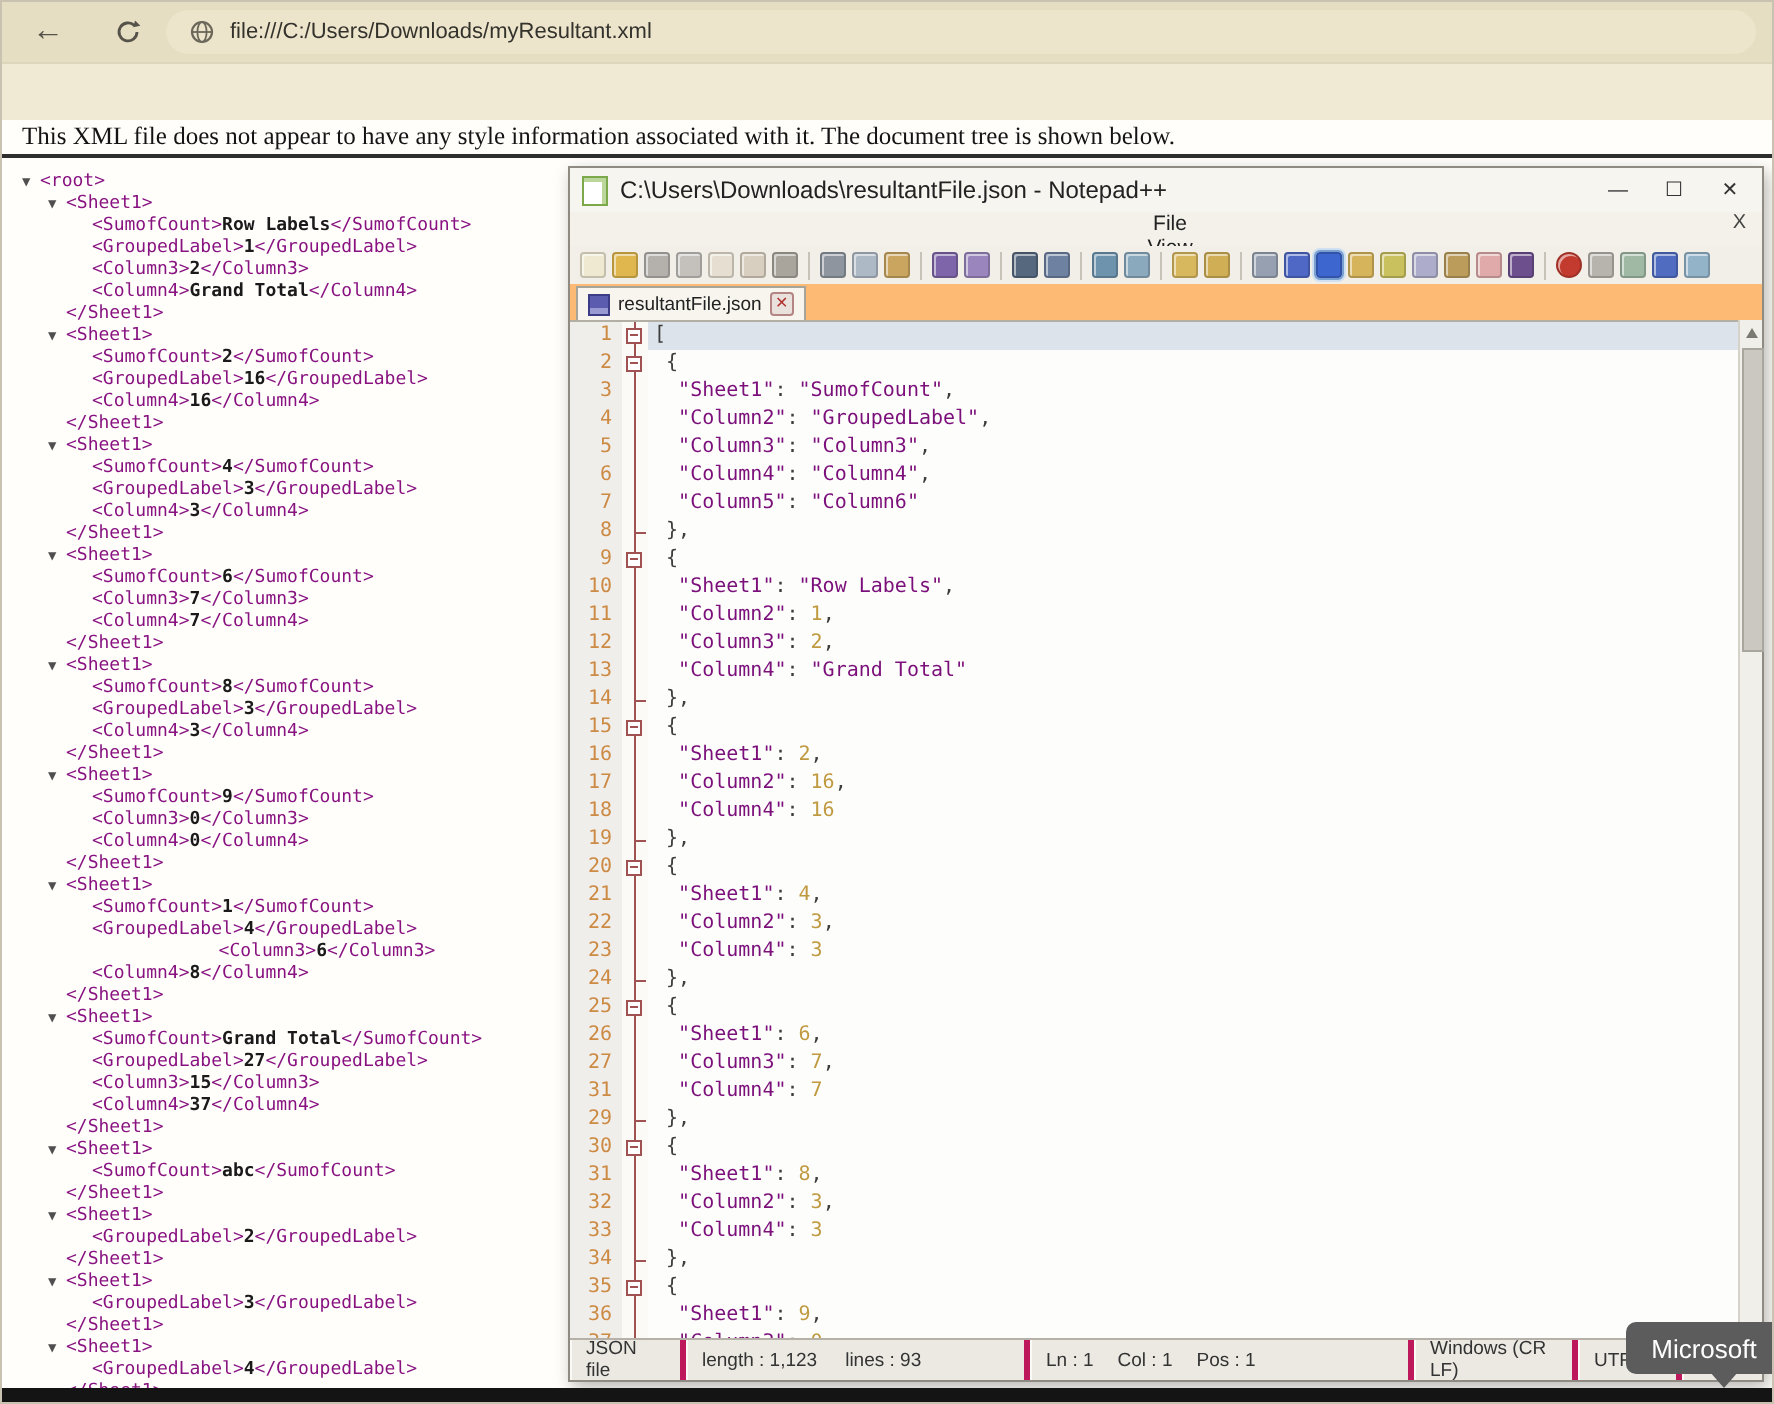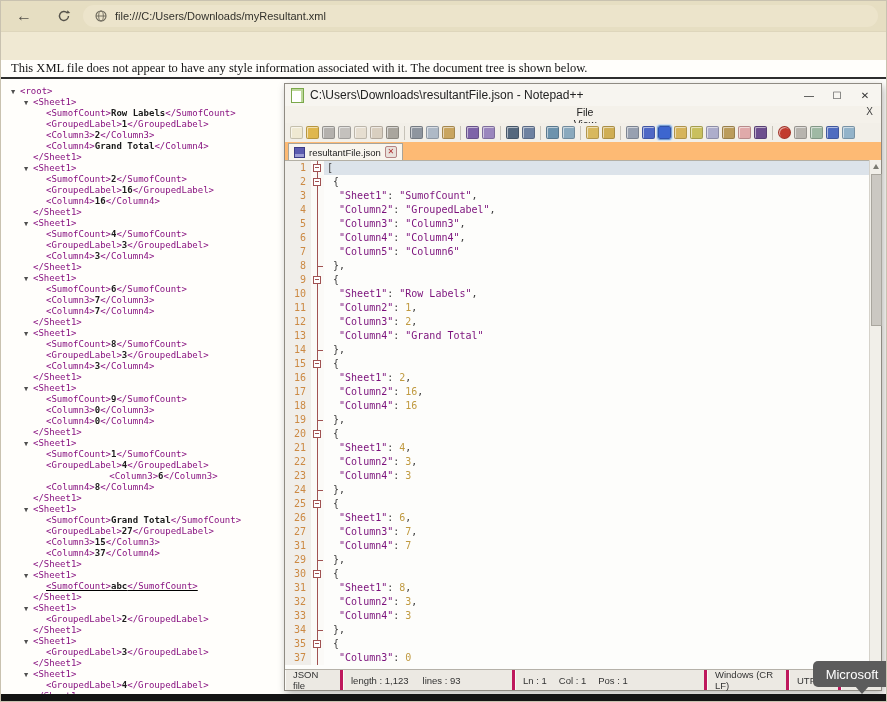--- a/index.html
+++ b/index.html
@@ -153,21 +153,21 @@
       <div class="xrow" style="padding-left: 26px; text-align: center;"><span class="xsp"></span><span class="xtag">&lt;Column3&gt;</span><span class="xtext">6</span><span class="xtag">&lt;/Column3&gt;</span></div>
       <div class="xrow" style="padding-left: 26px;"><span class="xsp"></span><span class="xtag">&lt;Column4&gt;</span><span class="xtext">8</span><span class="xtag">&lt;/Column4&gt;</span></div>
       <div class="xrow" style="padding-left: 13px;"><span class="xsp"></span><span class="xtag">&lt;/Sheet1&gt;</span></div>
       <div class="xrow" style="padding-left: 13px;"><span class="xarrow">▼</span><span class="xtag">&lt;Sheet1&gt;</span></div>
       <div class="xrow" style="padding-left: 26px;"><span class="xsp"></span><span class="xtag">&lt;SumofCount&gt;</span><span class="xtext">Grand Total</span><span class="xtag">&lt;/SumofCount&gt;</span></div>
       <div class="xrow" style="padding-left: 26px;"><span class="xsp"></span><span class="xtag">&lt;GroupedLabel&gt;</span><span class="xtext">27</span><span class="xtag">&lt;/GroupedLabel&gt;</span></div>
       <div class="xrow" style="padding-left: 26px;"><span class="xsp"></span><span class="xtag">&lt;Column3&gt;</span><span class="xtext">15</span><span class="xtag">&lt;/Column3&gt;</span></div>
       <div class="xrow" style="padding-left: 26px;"><span class="xsp"></span><span class="xtag">&lt;Column4&gt;</span><span class="xtext">37</span><span class="xtag">&lt;/Column4&gt;</span></div>
       <div class="xrow" style="padding-left: 13px;"><span class="xsp"></span><span class="xtag">&lt;/Sheet1&gt;</span></div>
       <div class="xrow" style="padding-left: 13px;"><span class="xarrow">▼</span><span class="xtag">&lt;Sheet1&gt;</span></div>
-      <div class="xrow" style="padding-left: 26px; text-decoration: underline;"><span class="xsp"></span><span class="xtag">&lt;SumofCount&gt;</span><span class="xtext">abc</span><span class="xtag">&lt;/SumofCount&gt;</span></div>
+      <div class="xrow" style="padding-left: 26px;"><span class="xsp"></span><span class="xtag">&lt;SumofCount&gt;</span><span class="xtext">abc</span><span class="xtag">&lt;/SumofCount&gt;</span></div>
       <div class="xrow" style="padding-left: 13px;"><span class="xsp"></span><span class="xtag">&lt;/Sheet1&gt;</span></div>
       <div class="xrow" style="padding-left: 13px;"><span class="xarrow">▼</span><span class="xtag">&lt;Sheet1&gt;</span></div>
       <div class="xrow" style="padding-left: 26px;"><span class="xsp"></span><span class="xtag">&lt;GroupedLabel&gt;</span><span class="xtext">2</span><span class="xtag">&lt;/GroupedLabel&gt;</span></div>
       <div class="xrow" style="padding-left: 13px;"><span class="xsp"></span><span class="xtag">&lt;/Sheet1&gt;</span></div>
       <div class="xrow" style="padding-left: 13px;"><span class="xarrow">▼</span><span class="xtag">&lt;Sheet1&gt;</span></div>
       <div class="xrow" style="padding-left: 26px;"><span class="xsp"></span><span class="xtag">&lt;GroupedLabel&gt;</span><span class="xtext">3</span><span class="xtag">&lt;/GroupedLabel&gt;</span></div>
       <div class="xrow" style="padding-left: 13px;"><span class="xsp"></span><span class="xtag">&lt;/Sheet1&gt;</span></div>
       <div class="xrow" style="padding-left: 13px;"><span class="xarrow">▼</span><span class="xtag">&lt;Sheet1&gt;</span></div>
       <div class="xrow" style="padding-left: 26px;"><span class="xsp"></span><span class="xtag">&lt;GroupedLabel&gt;</span><span class="xtext">4</span><span class="xtag">&lt;/GroupedLabel&gt;</span></div>
       <div class="xrow" style="padding-left: 13px;"><span class="xsp"></span><span class="xtag">&lt;/Sheet1&gt;</span></div>
@@ -503,20 +503,27 @@
           </span>
           <span class="ecode"><span class="jpun"> },</span></span>
         </div>
         <div class="erow">
           <span class="enum">35</span>
           <span class="efold">
             <span class="fline"></span>
             <span class="fbox"></span>
           </span>
           <span class="ecode"><span class="jpun"> {</span></span>
+        </div>
+        <div class="erow">
+          <span class="enum">36</span>
+          <span class="efold">
+            <span class="fline"></span>
+          </span>
+          <span class="ecode"><span class="jpun">  </span><span class="jstr">"Sheet1"</span><span class="jpun">: </span><span class="jnum">9</span><span class="jpun">,</span></span>
         </div>
         <div class="erow">
           <span class="enum">37</span>
           <span class="efold">
             <span class="fline"></span>
           </span>
           <span class="ecode"><span class="jpun">  </span><span class="jstr">"Column3"</span><span class="jpun">: </span><span class="jnum">0</span></span>
         </div>
       </div>
 

